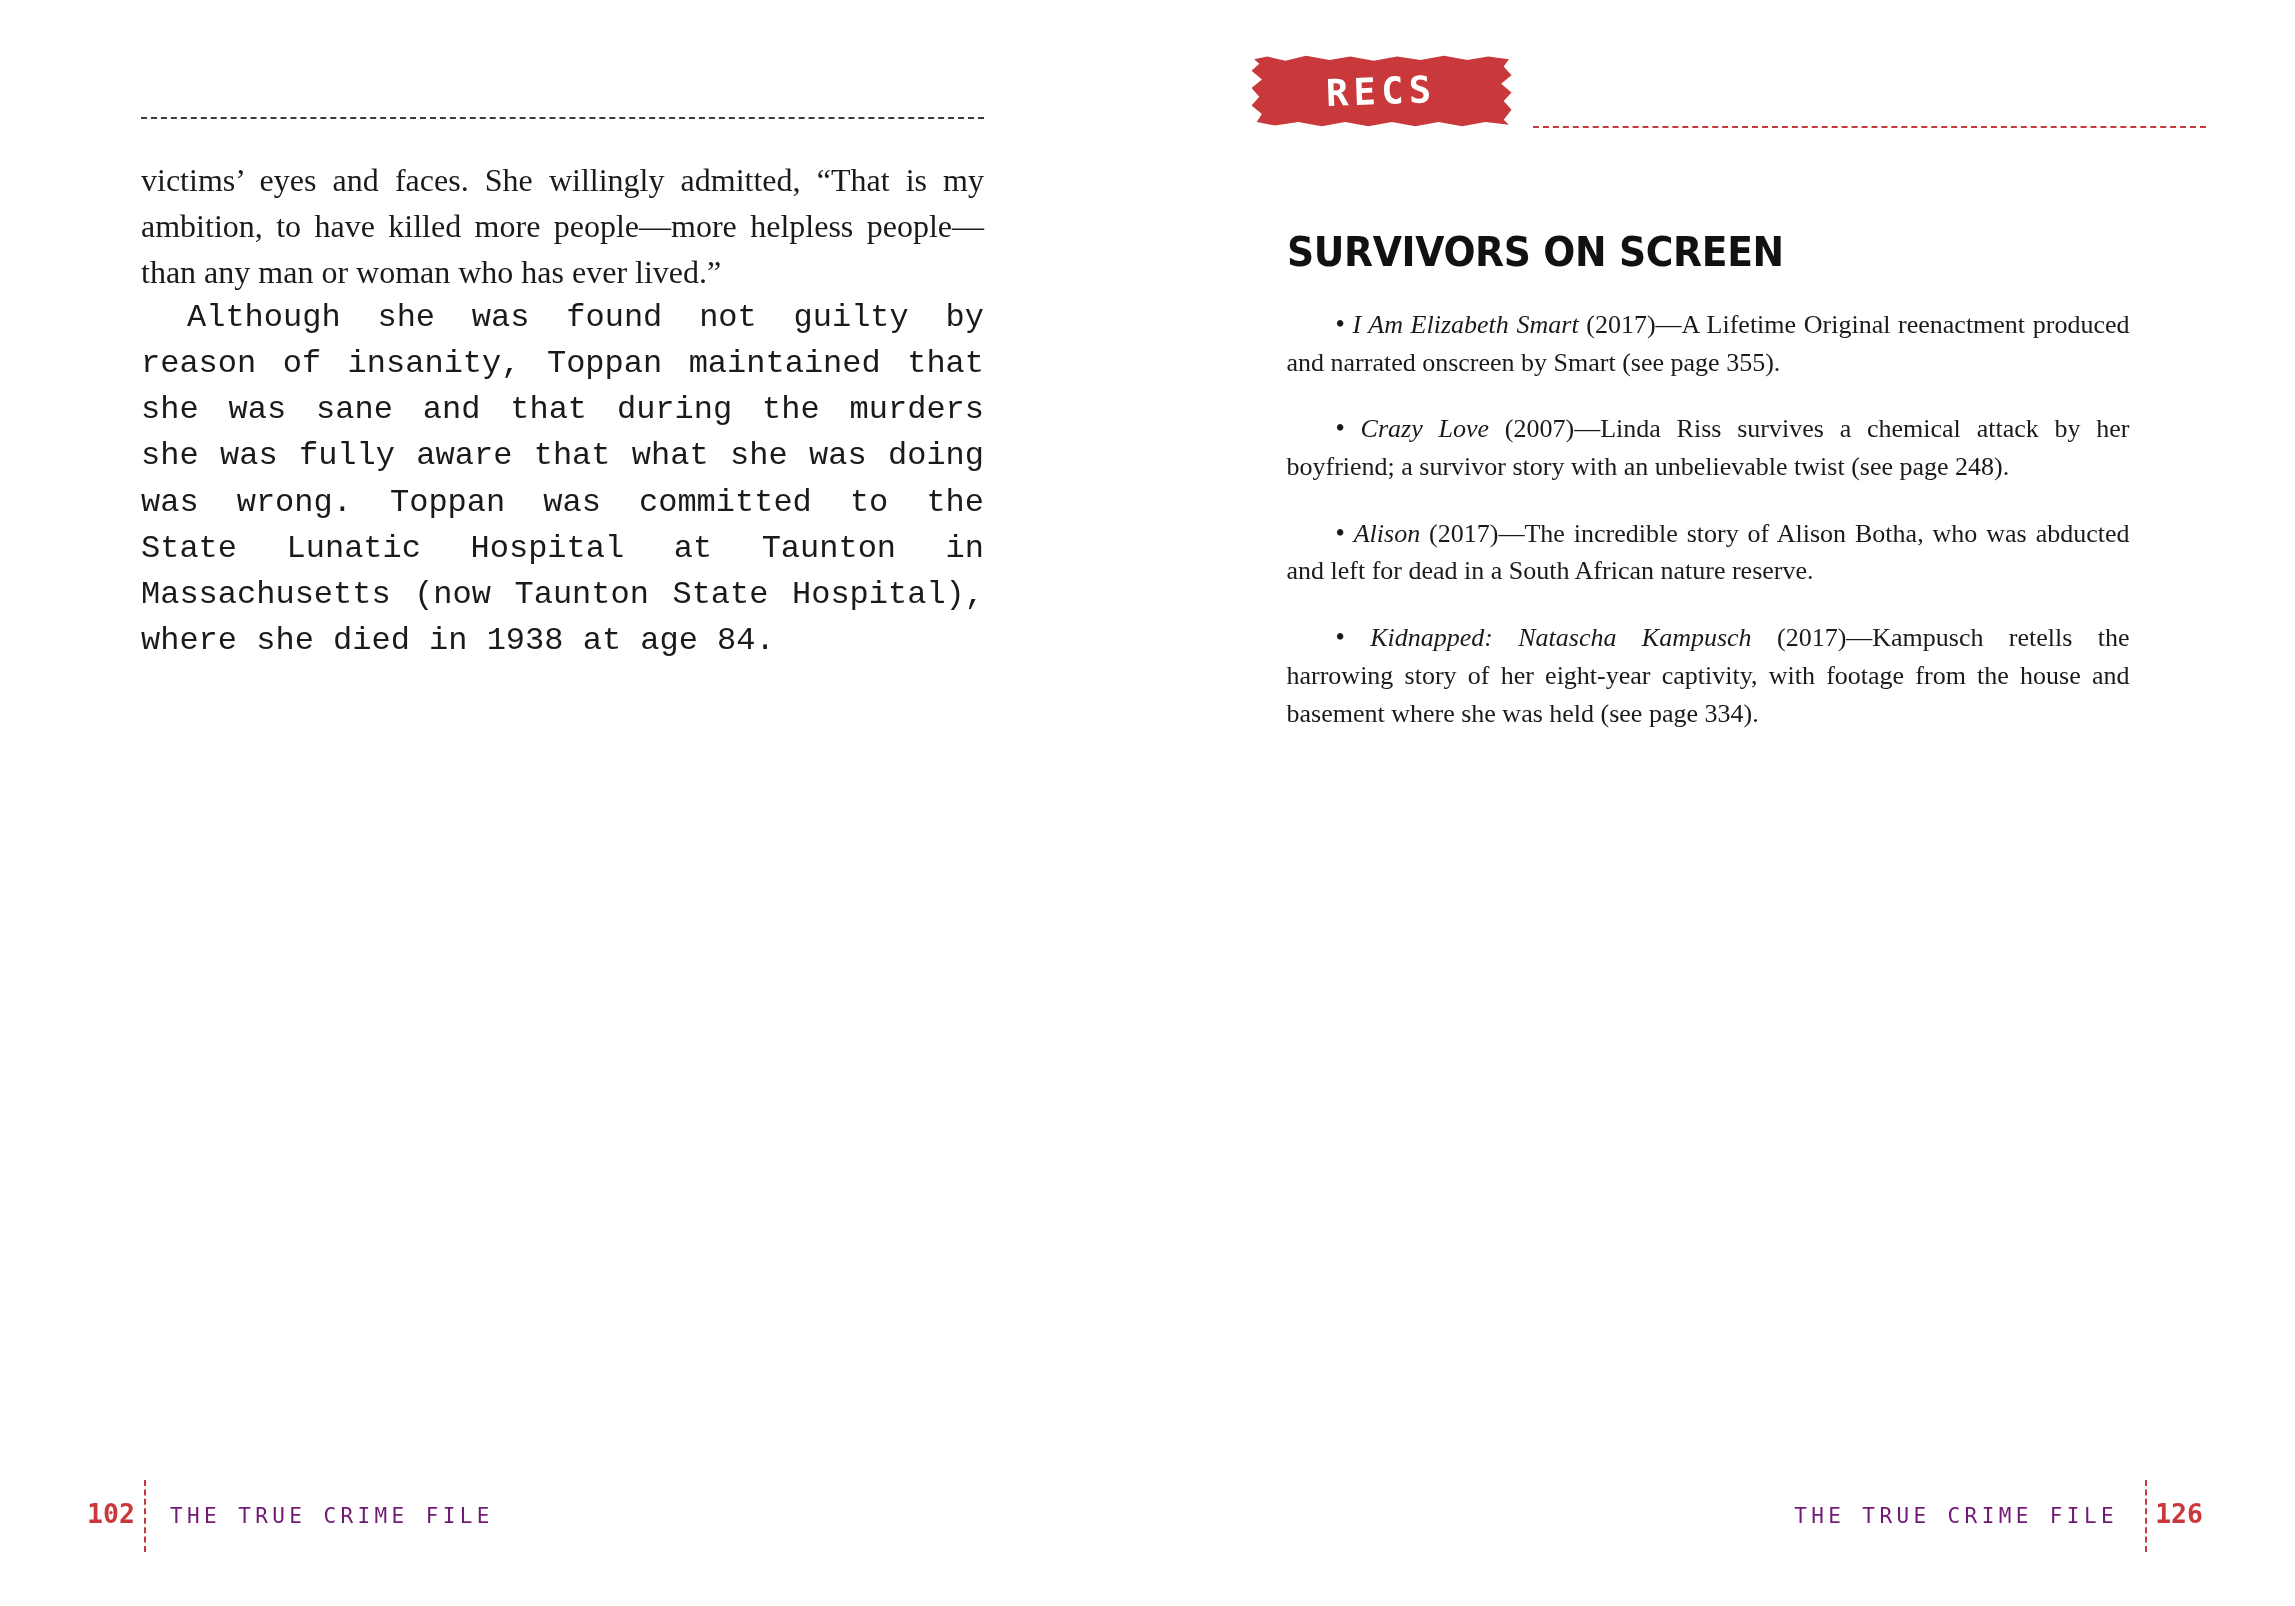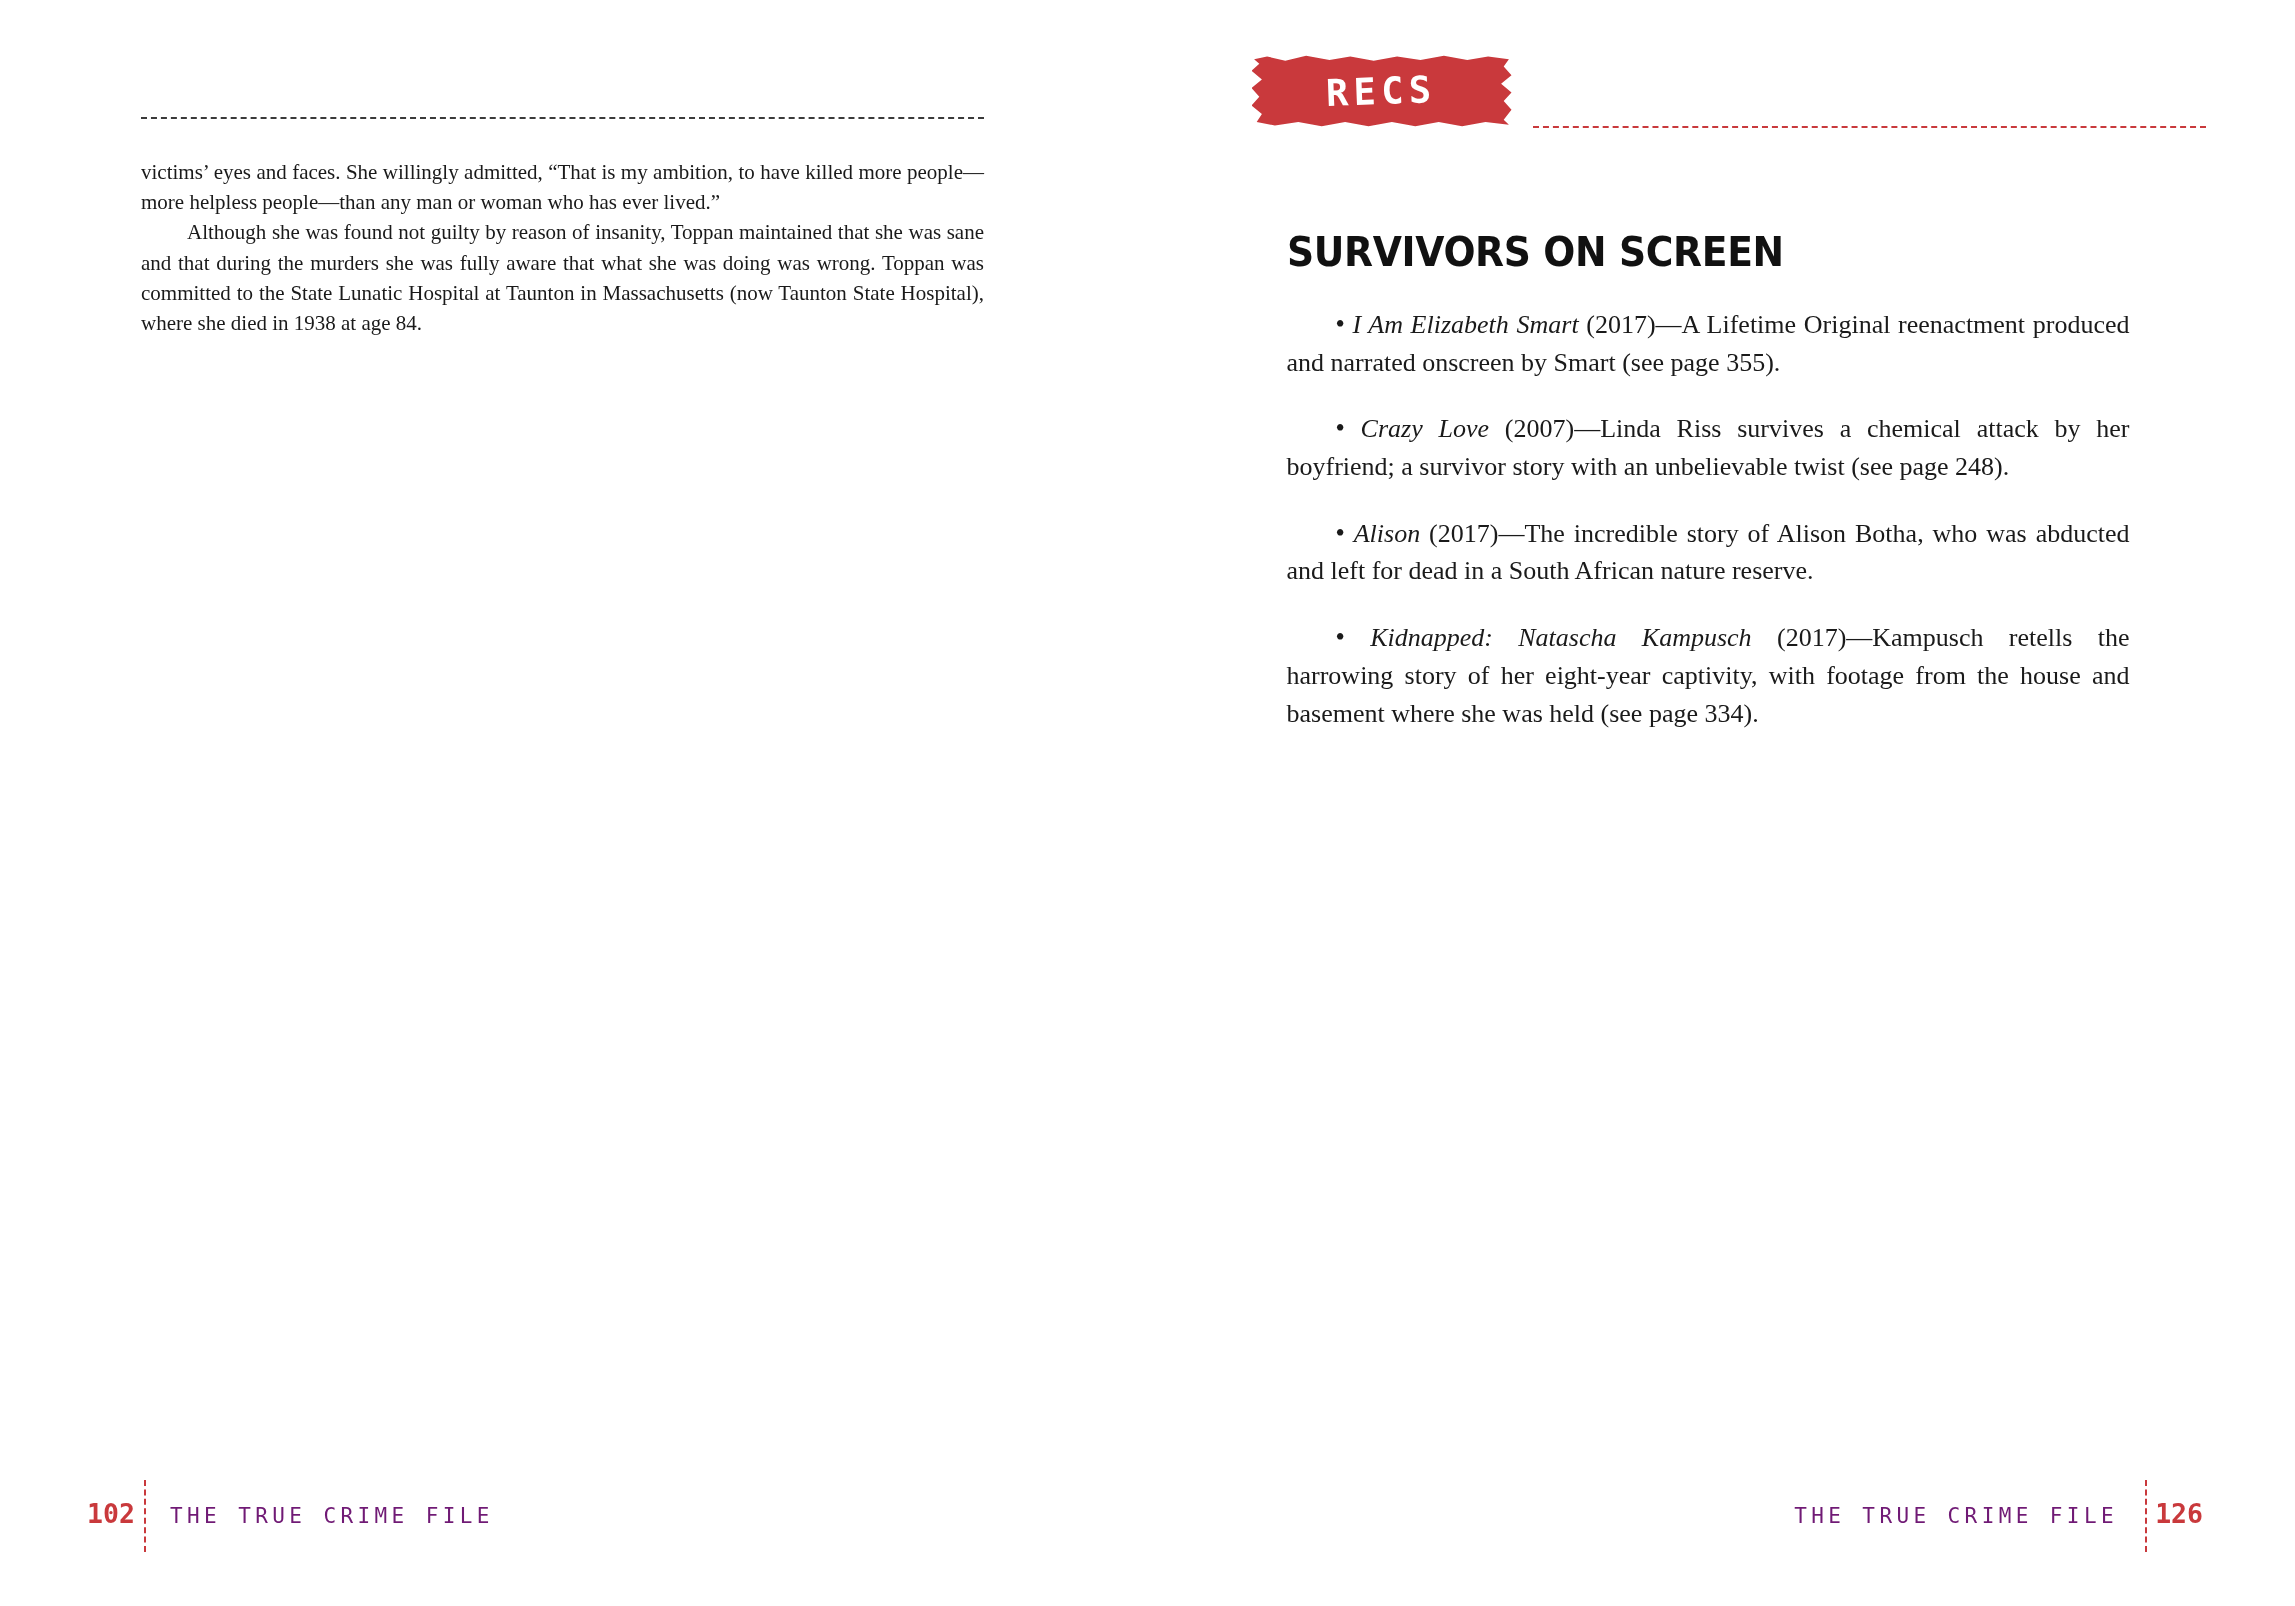--- a/index.html
+++ b/index.html
@@ -37,31 +37,32 @@
     width: 843px;
     height: 0;
     border-top: 2.6px dashed #3a3a3a;
   }
 
   .left-body {
     position: absolute;
     left: 141px;
     top: 157px;
     width: 843px;
-    font-size: 21px;
+    font-size: 32px;
     line-height: 1.44;
     text-align: justify;
     -webkit-hyphens: auto;
     hyphens: auto;
   }
   .left-body p {
     margin: 0;
   }
   .left-body p.indent {
     text-indent: 46px;
+    font-family: Liberation Mono, monospace;
   }
 
   
   .recs-wrap {
     position: absolute;
     left: 104px;
     top: 55px;
     width: 954px;
     height: 71px;
   }

